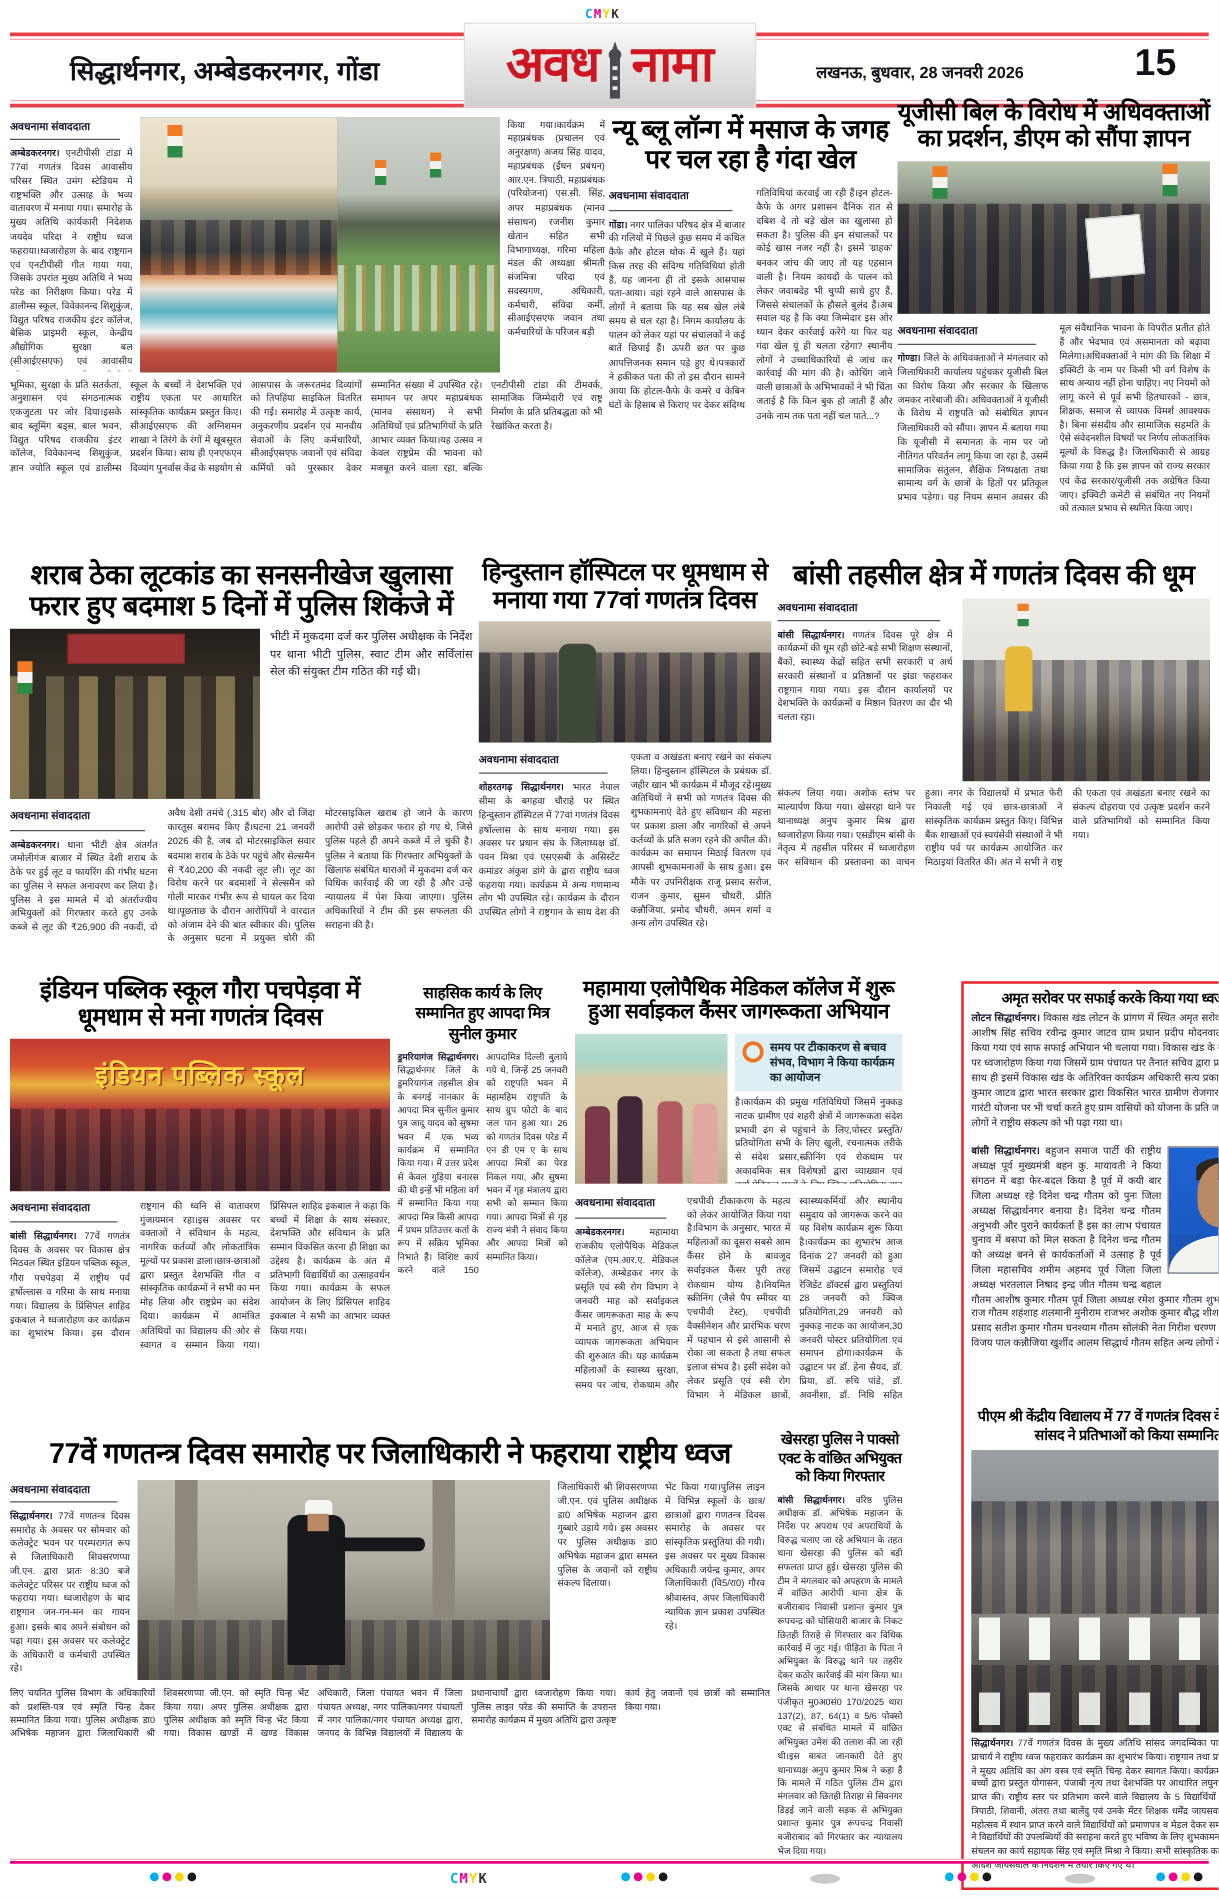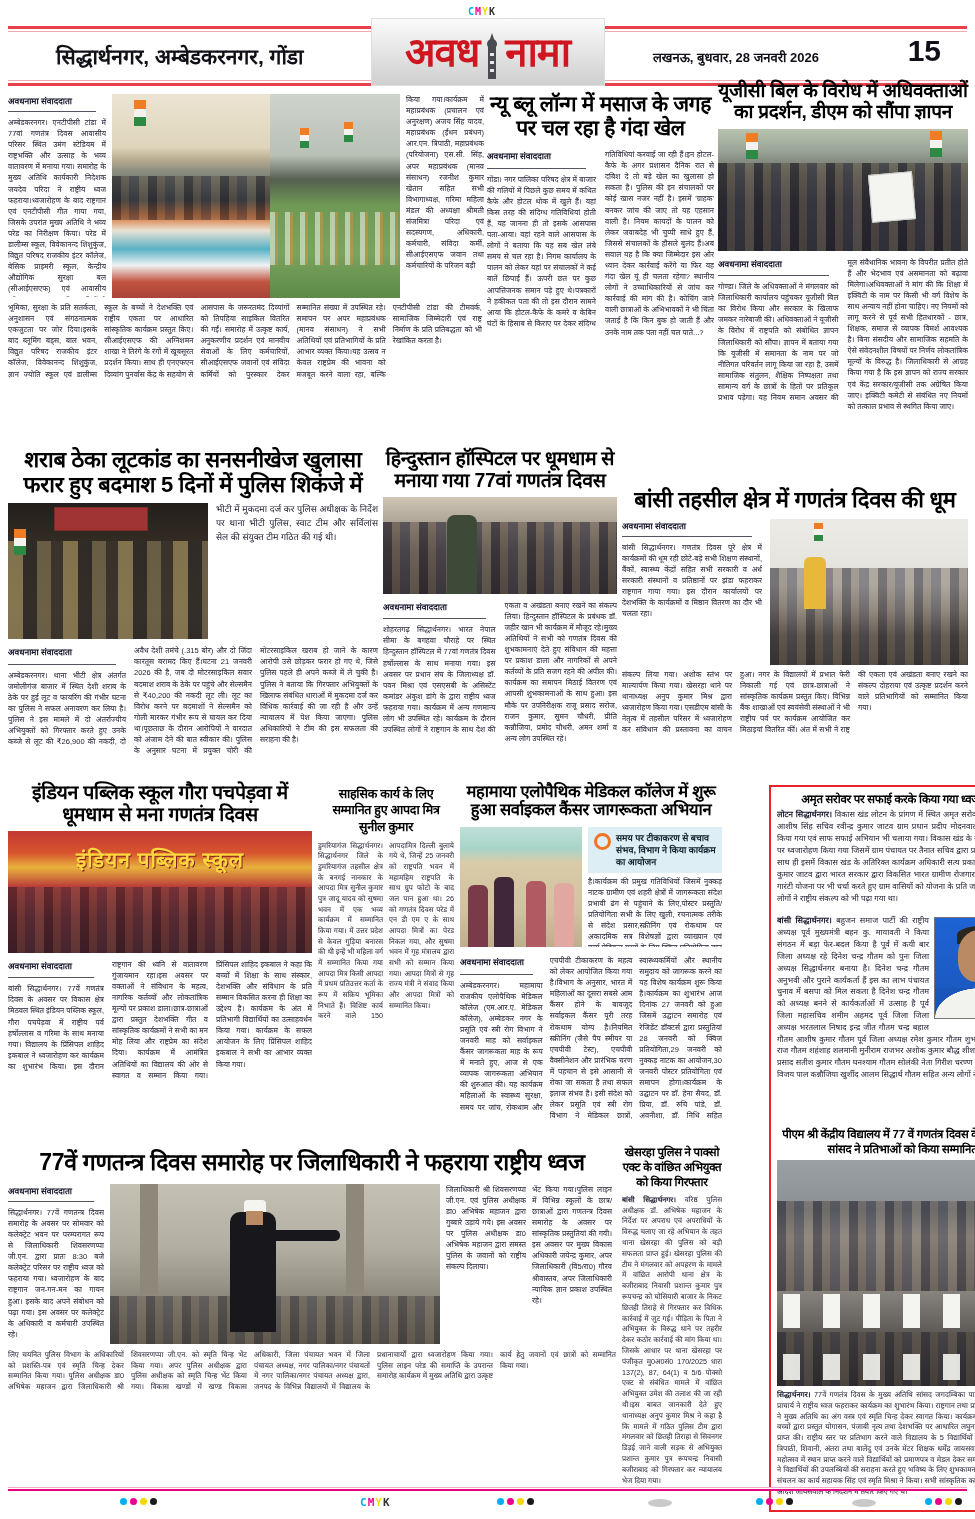--- a/index.html
+++ b/index.html
@@ -19,21 +19,21 @@
         display:flex;align-items:center;justify-content:center;z-index:3;box-shadow:0 0 0 1px #ddd;}
   #logo .wordmark{font-weight:bold;font-size:40px;color:#cf1620;letter-spacing:-1px;line-height:1;}
   #logo svg{margin:0 2px -6px 2px;}
   #mast-date{position:absolute;right:148px;font-weight:bold;font-size:13px;color:#101018;top:16px;text-align:right;}
   #page-number{position:absolute;right:26px;top:2px;font-weight:bold;font-size:30px;color:#101018;}
   
   .headline{font-weight:bold;color:#000;text-align:center;line-height:1.12;letter-spacing:-.3px;}
   .byline{font-weight:bold;font-size:8.5px;color:#14142a;border-bottom:1px solid #55555f;
           padding:1px 0 5px;margin:0 10px 5px 0;}
   .body{font-size:7.5px;line-height:1.48;text-align:justify;color:#1b1b2f;overflow:hidden;}
-  .body b{font-weight:normal;}
+  .body b{font-weight:bold;}
   .colwrap{overflow:hidden;}
   .ph{position:relative;overflow:hidden;background:#9a9a92;}
   .crowd{position:absolute;left:0;right:0;
          background:repeating-linear-gradient(90deg,rgba(25,22,32,.68) 0 9px,rgba(78,64,54,.55) 9px 17px,rgba(40,38,52,.62) 17px 27px,rgba(95,82,70,.5) 27px 36px);}
   .flag{position:absolute;width:12px;height:26px;
         background:linear-gradient(180deg,#f07c24 0 33%,#f4f2ee 33% 66%,#2d8a44 66% 100%);}
   
   #a-ntpc{left:8px;top:88px;width:474px;}
   #a-ntpc .headline{font-size:27px;}
   #ntpc-mid{display:flex;gap:6px;margin-top:6px;height:204px;}
@@ -65,21 +65,21 @@
   #sharab-side{font-size:9px;line-height:1.55;text-align:justify;font-weight:500;}
   #sharab-cols{margin-top:6px;height:122px;column-count:3;column-gap:8px;}
   
   #a-hospital{left:383px;top:448px;width:234px;}
   #a-hospital .headline{font-size:19.5px;}
   #hospital-photo{width:234px;height:97px;margin-top:5px;
      background:linear-gradient(180deg,#cfc5b5 0%,#a99f92 30%,#7b746a 55%,#56504a 100%);}
   #hospital-cols{margin-top:6px;height:166px;column-count:2;column-gap:9px;}
   
   #a-bansi{left:622px;top:448px;width:346px;}
-  #a-bansi .headline{font-size:22px;margin-top:40px;}
+  #a-bansi .headline{font-size:22px;}
   #bansi-mid{display:flex;gap:8px;margin-top:6px;height:146px;}
   #bansi-leftcol{width:140px;flex:none;}
   #bansi-photo{width:198px;height:146px;flex:none;
      background:linear-gradient(180deg,#ecebe6 0%,#e3e1da 45%,#b8b2a6 62%,#6e675d 80%,#564f46 100%);}
   #bansi-cols{margin-top:4px;height:136px;column-count:3;column-gap:8px;}
   
   #a-school{left:8px;top:782px;width:304px;}
   #a-school .headline{font-size:19.5px;}
   #school-photo{width:304px;height:122px;margin-top:5px;
      background:linear-gradient(180deg,#c33a34 0%,#d8542e 18%,#e8b23c 30%,#b93a3a 46%,#7e2c30 72%,#5d242a 100%);}

